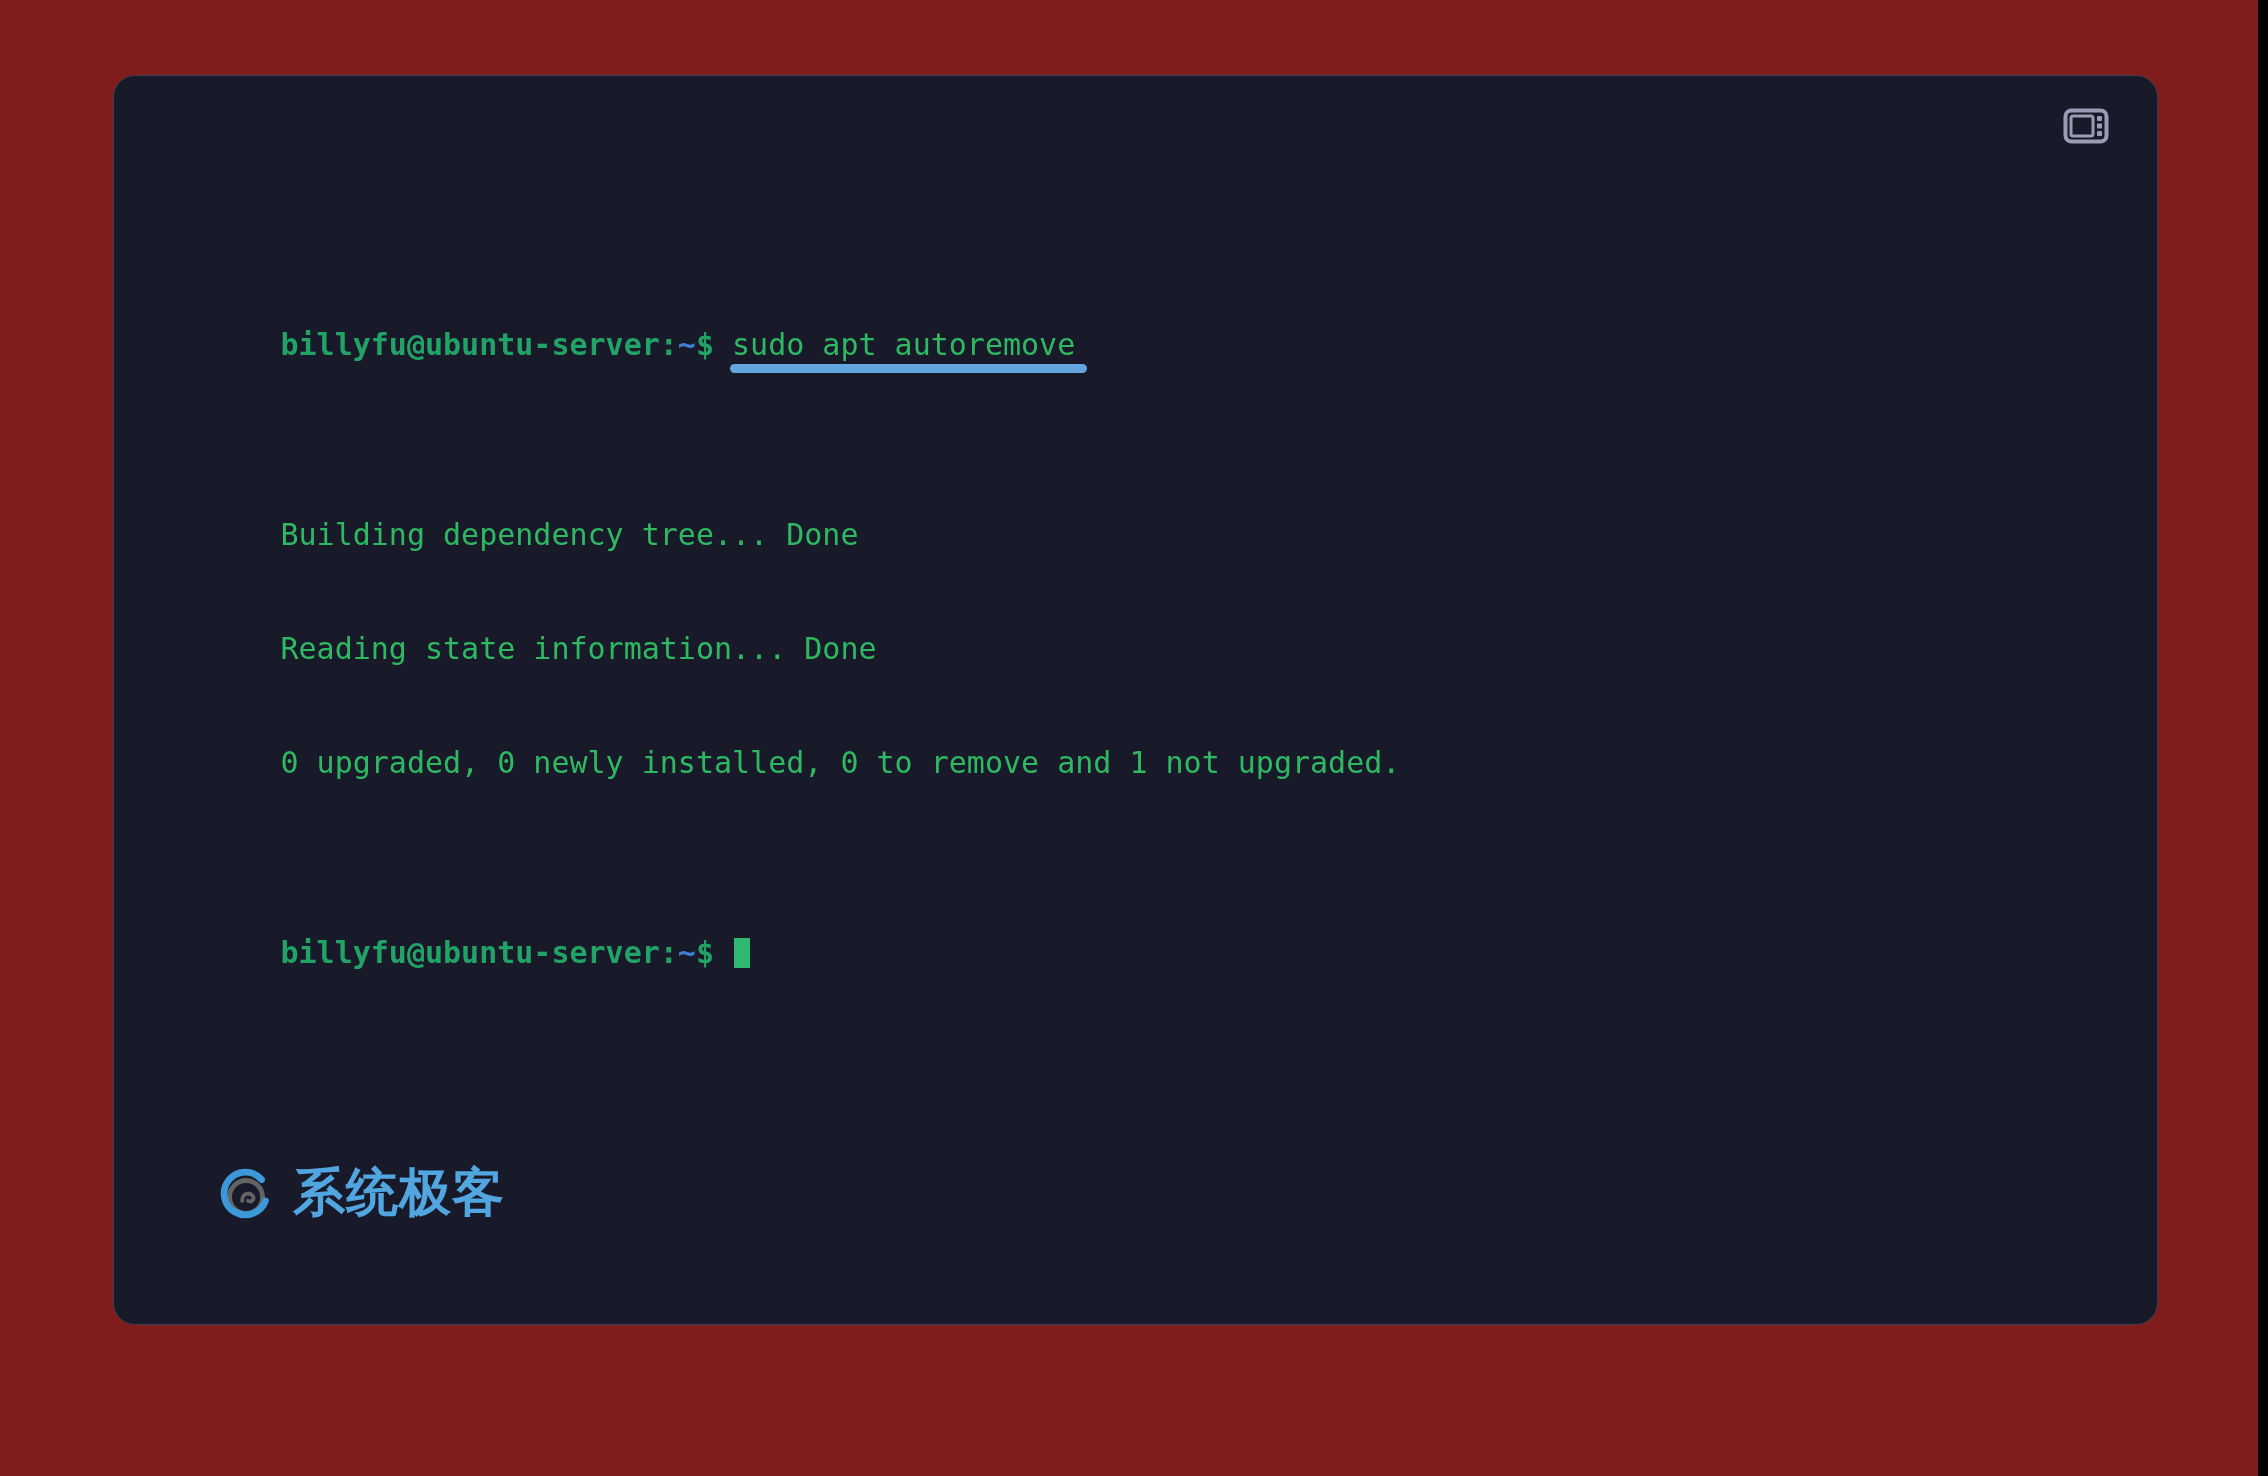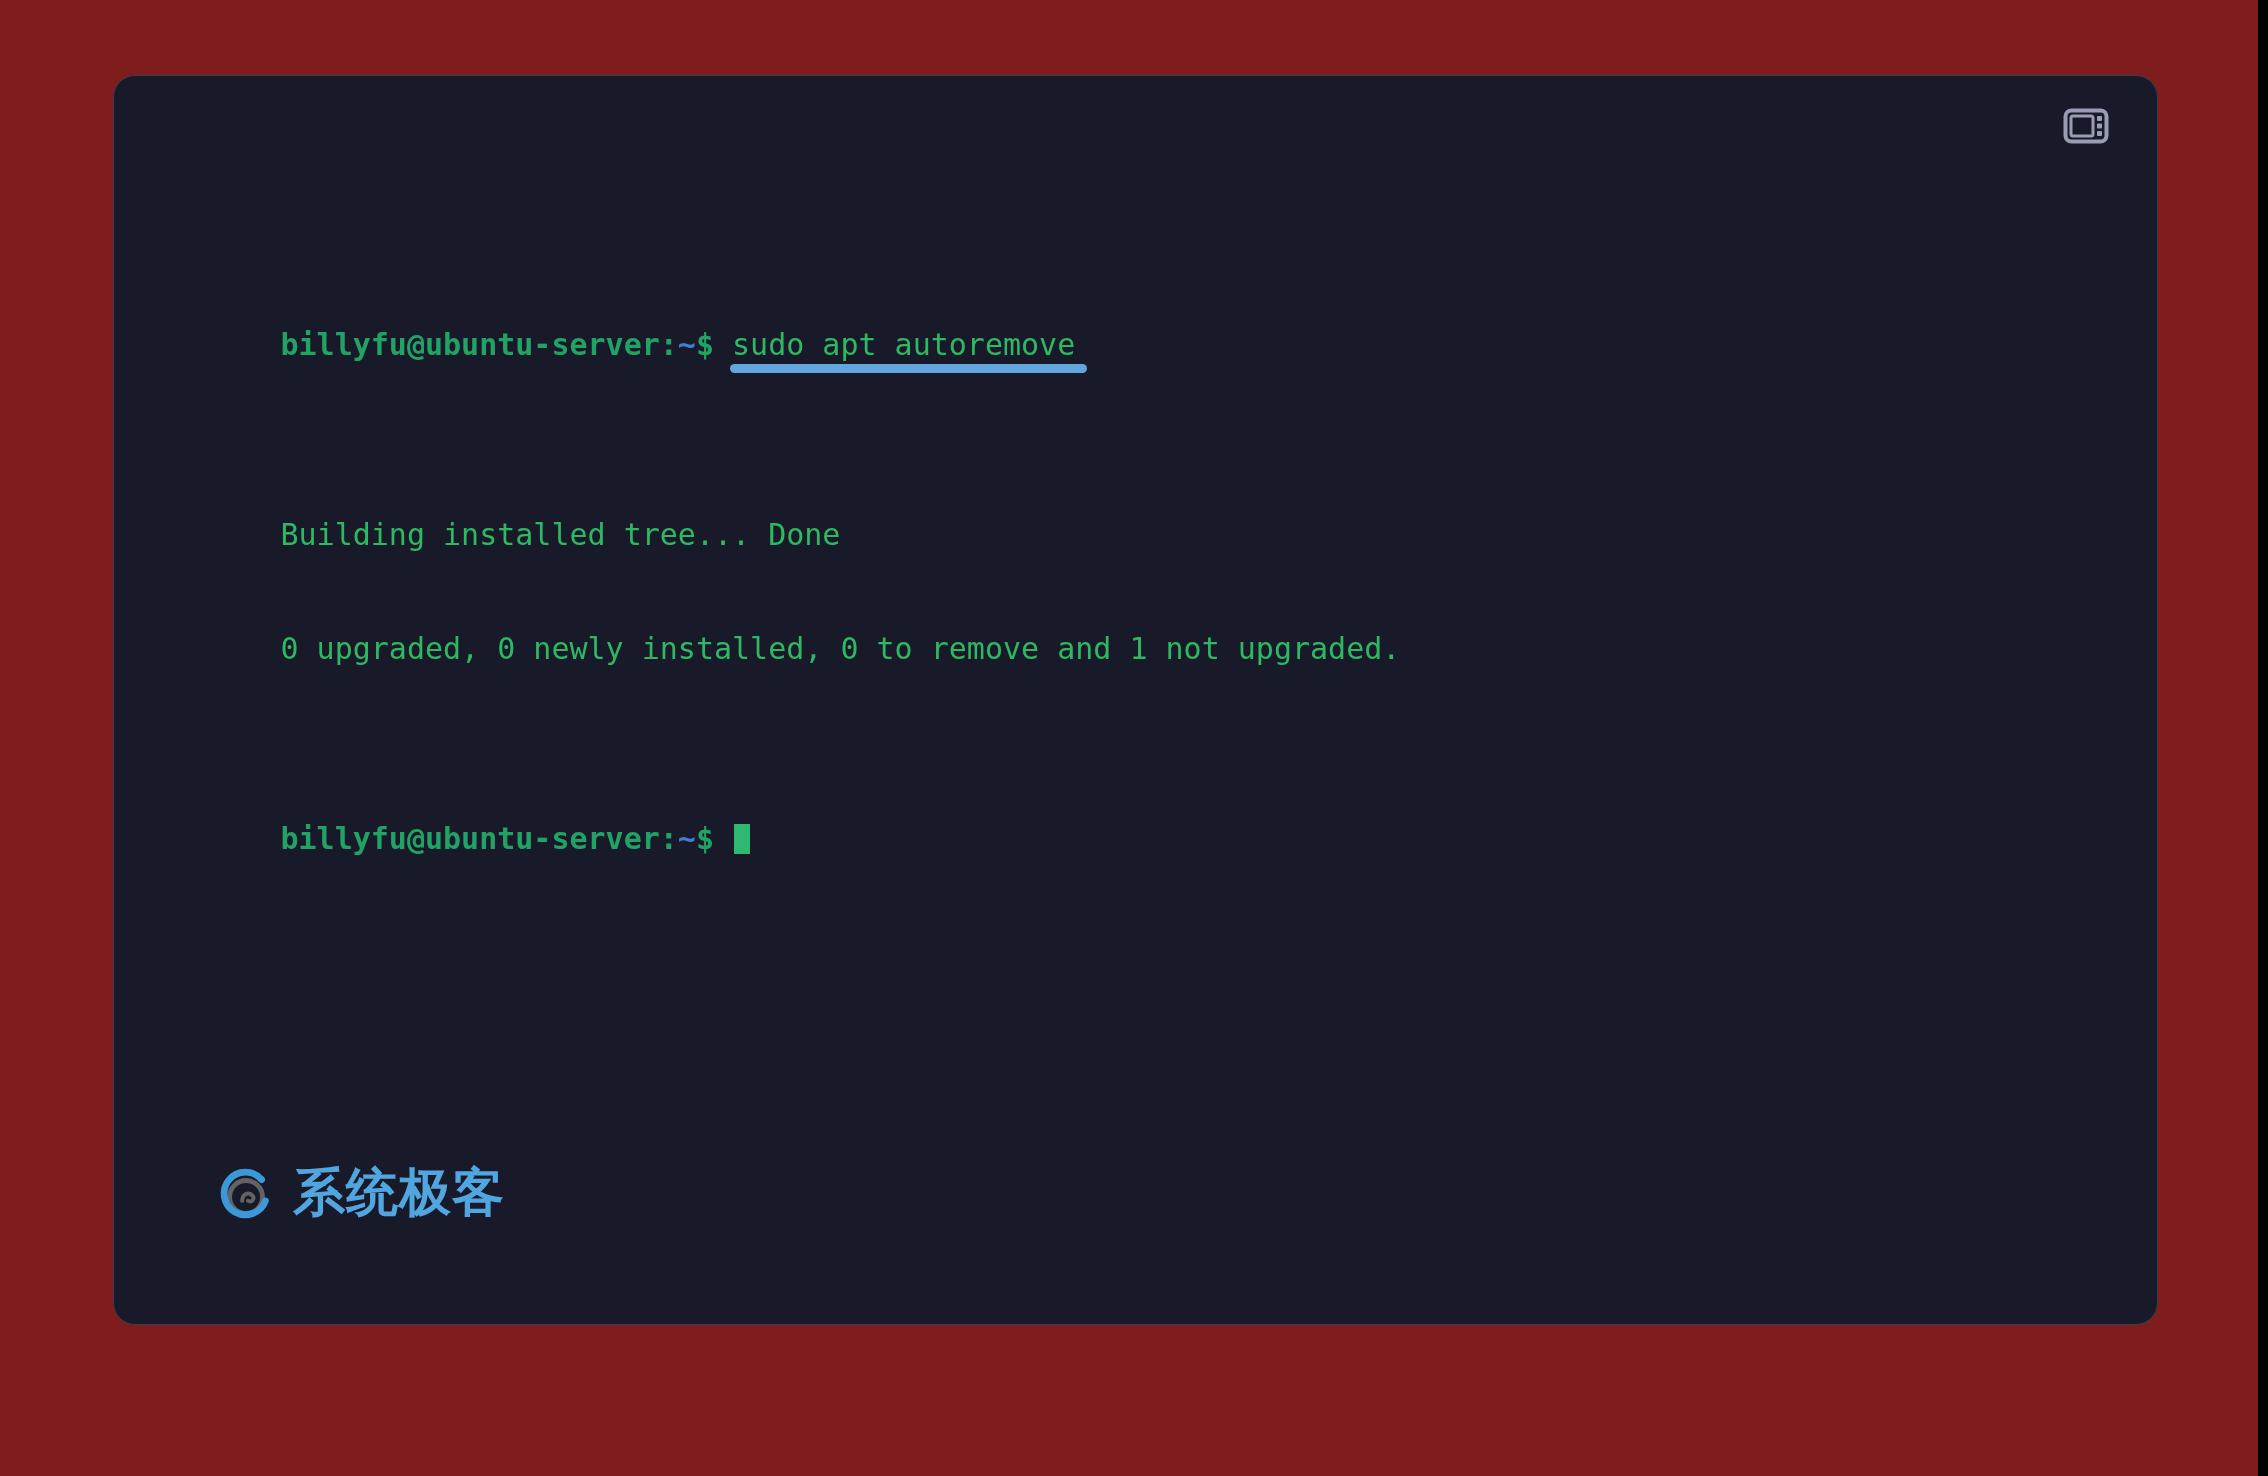--- a/index.html
+++ b/index.html
@@ -152,21 +152,24 @@
 
     <div id="terminal-body">
 
       
       <div class="term-line">
         <span class="seg prompt-user">billyfu@ubuntu-server</span><span class="seg prompt-colon">:</span><span class="seg prompt-tilde">~</span><span class="seg prompt-dollar">$</span><span class="seg"> </span><span class="cmd-wrap"><span class="seg cmd-text">sudo apt autoremove</span><span class="cmd-underline"></span></span>
       </div>
 
       
       <div class="term-line">
-        <span class="seg out-text">Building installed tree... Done</span>
+        <span class="seg out-text">Building dependency tree... Done</span>
+      </div>
+      <div class="term-line">
+        <span class="seg out-text">Reading state information... Done</span>
       </div>
       <div class="term-line">
         <span class="seg out-text">0 upgraded, 0 newly installed, 0 to remove and 1 not upgraded.</span>
       </div>
 
       
       <div class="term-line">
         <span class="seg prompt-user">billyfu@ubuntu-server</span><span class="seg prompt-colon">:</span><span class="seg prompt-tilde">~</span><span class="seg prompt-dollar">$</span><span class="seg"> </span><span class="cursor-block"></span>
       </div>
 

